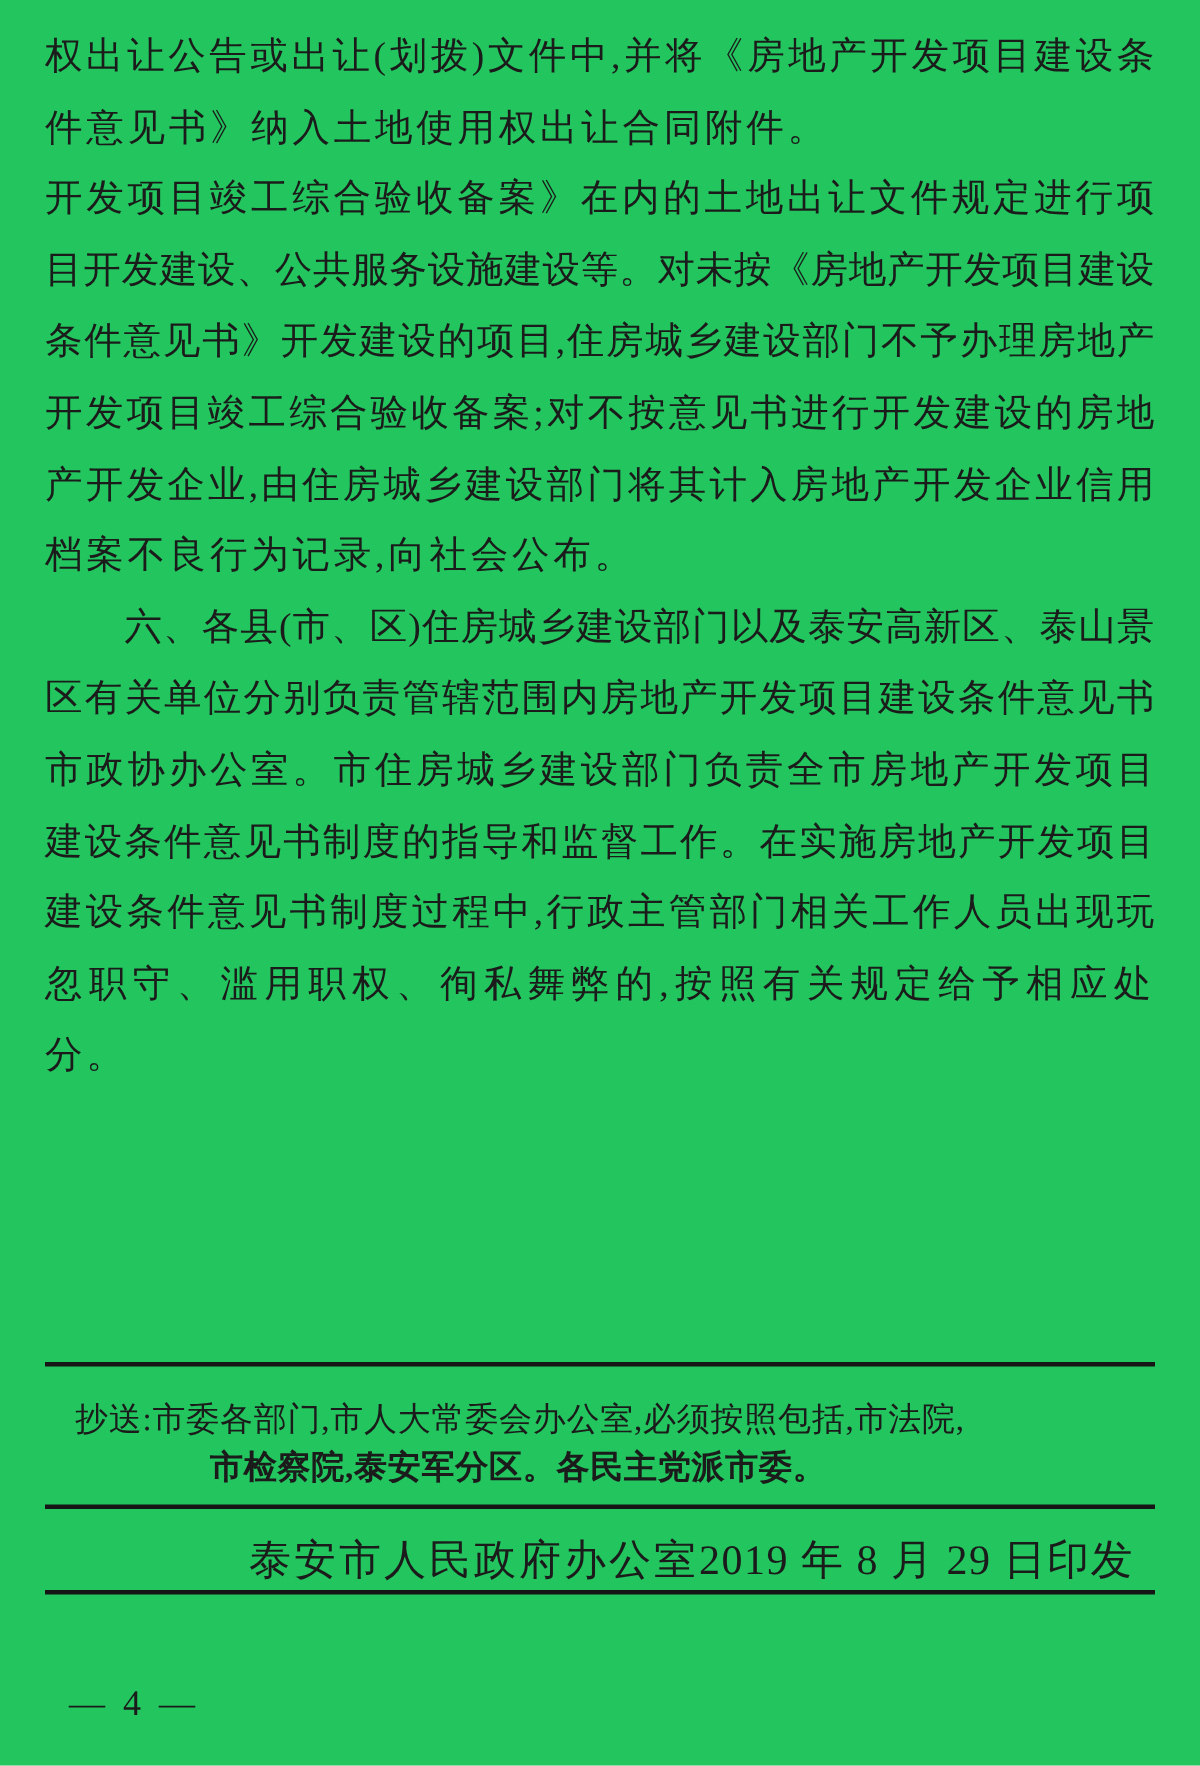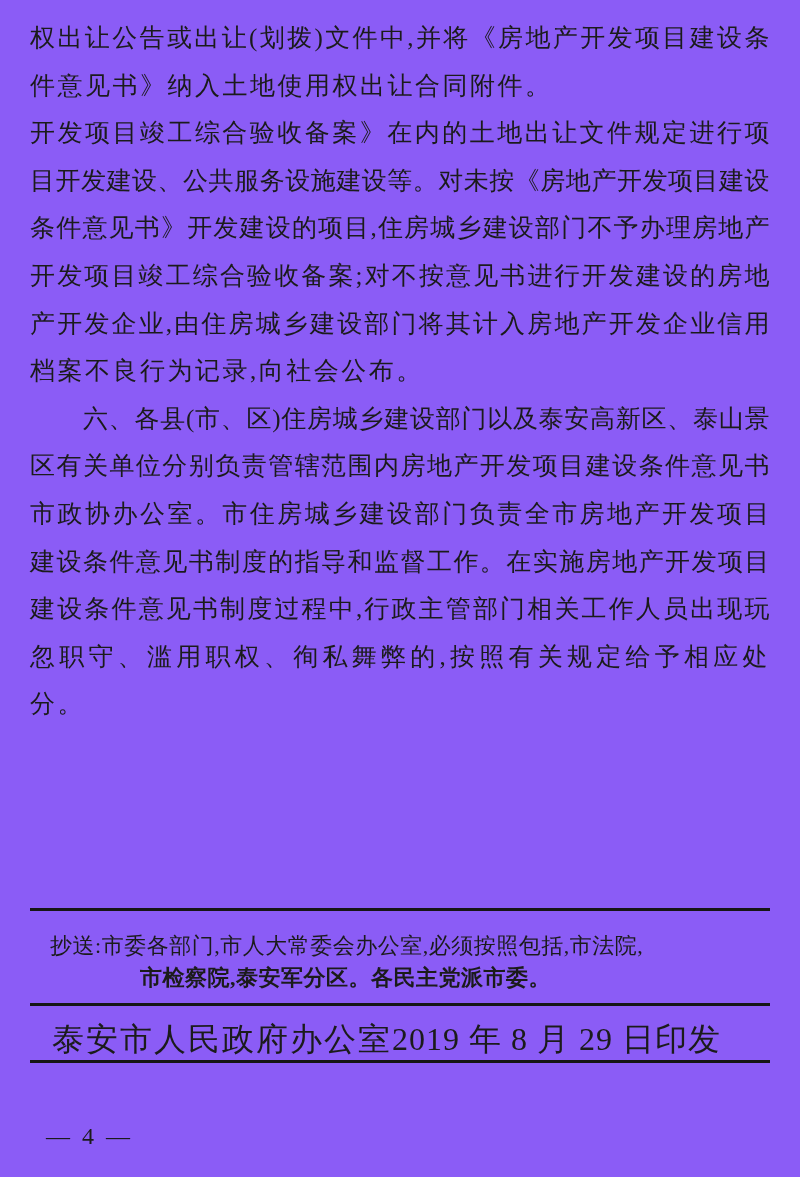--- a/index.html
+++ b/index.html
@@ -5,21 +5,21 @@
   html, body {
     margin: 0;
     padding: 0;
     background: #e8e8e8;
   }
   .page {
     position: relative;
     width: 800px;
     height: 1177px;
     margin: 0 auto;
-    background: #8b5cf6;
+    background: #22c55e;
     color: #1b1b1b;
     font-family: "Liberation Serif", "DejaVu Serif", serif;
     overflow: hidden;
   }
   
   .doc-body {
     position: absolute;
     left: 30px;
     top: 14px;
     width: 740px;
@@ -67,25 +67,25 @@
   }
 
   .imprint {
     position: absolute;
     left: 30px;
     top: 1020px;
     width: 740px;
     height: 40px;
     display: flex;
     align-items: center;
-    justify-content: flex-start;
+    justify-content: flex-end;
     box-sizing: border-box;
     padding-left: 22px;
     padding-right: 14px;
-    font-size: 32px;
+    font-size: 28px;
   }
   .imprint .issuer { letter-spacing: 2px; }
   .imprint .print-date { letter-spacing: 1px; }
 
   .page-number {
     position: absolute;
     left: 46px;
     top: 1122px;
     font-size: 24px;
     line-height: 28px;

